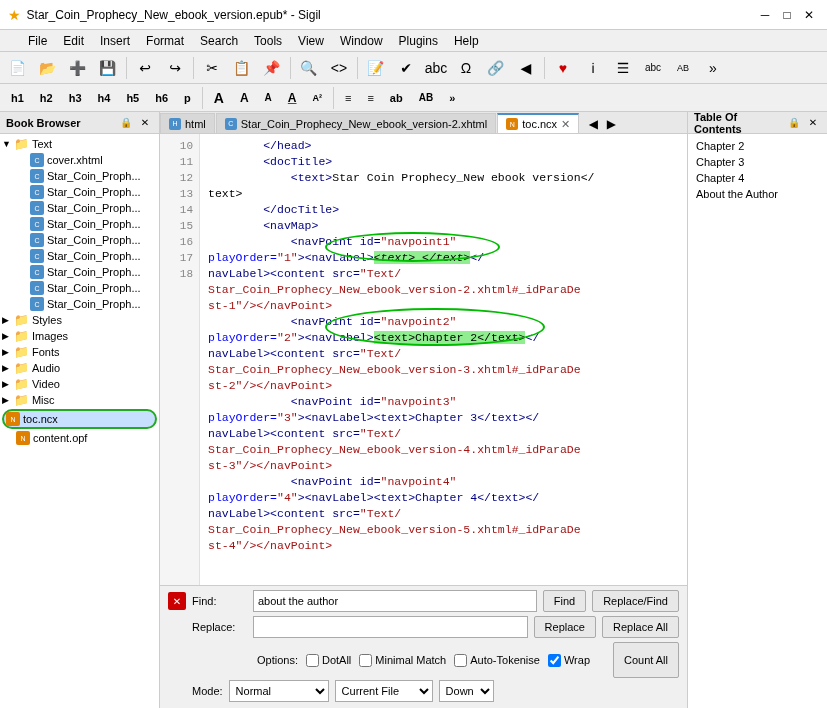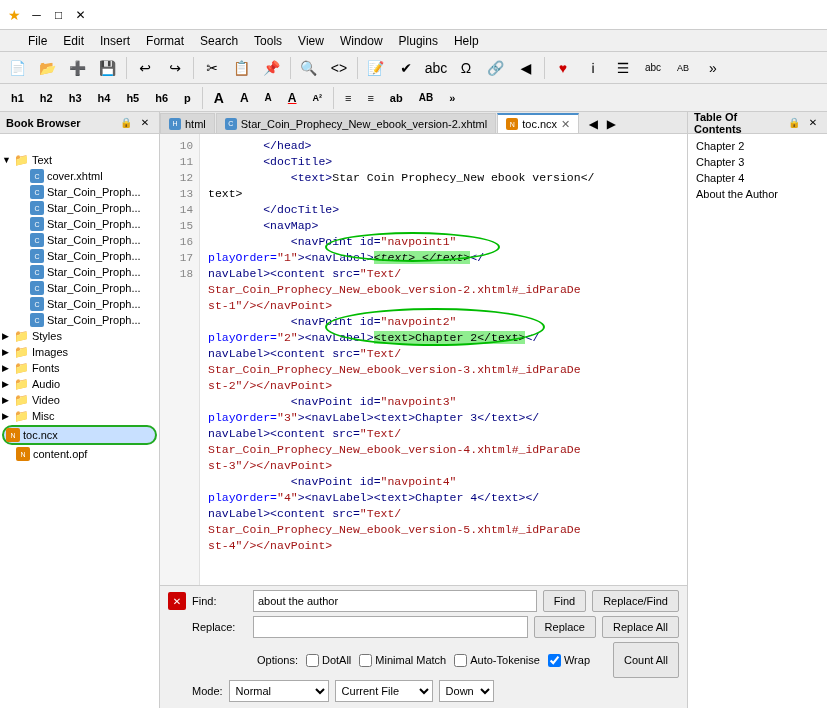--- a/index.html
+++ b/index.html
@@ -22,21 +22,21 @@
     .tb-separator { width: 1px; height: 22px; background: #ccc; margin: 0 2px; }
 
     
     .toolbar2 { background: #f0f0f0; height: 28px; display: flex; align-items: center; padding: 2px 4px; border-bottom: 1px solid #ccc; gap: 2px; }
     .tb2-btn { height: 22px; padding: 0 6px; border: 1px solid transparent; background: transparent; cursor: pointer; font-size: 11px; font-weight: bold; border-radius: 2px; }
 
     
     .main-layout { display: flex; height: calc(708px - 30px - 22px - 32px - 28px); }
 
     
-    .book-browser { width: 160px; border-right: 1px solid #ccc; background: #ffffff; display: flex; flex-direction: column; gap: 16px; }
+    .book-browser { width: 160px; border-right: 1px solid #ccc; background: #ffffff; display: flex; flex-direction: column; }
     .panel-header { background: #e8e8e8; height: 22px; display: flex; align-items: center; padding: 0 6px; font-size: 11px; font-weight: bold; border-bottom: 1px solid #ccc; justify-content: space-between; }
     .panel-header-controls { display: flex; gap: 2px; }
     .panel-ctrl-btn { width: 16px; height: 16px; border: none; background: transparent; cursor: pointer; font-size: 10px; display: flex; align-items: center; justify-content: center; }
     .tree-view { flex: 1; overflow-y: auto; padding: 2px 0; font-size: 11px; }
     .tree-folder { display: flex; align-items: center; padding: 1px 2px; cursor: pointer; }
     .tree-folder .arrow { width: 12px; font-size: 9px; }
     .tree-file { display: flex; align-items: center; padding: 1px 2px 1px 16px; cursor: pointer; font-size: 11px; }
     .tree-file .icon { width: 14px; height: 14px; margin-right: 3px; border-radius: 2px; background: #4a8eca; display: inline-flex; align-items: center; justify-content: center; font-size: 7px; color: white; flex-shrink: 0; }
     .tree-file .icon.orange { background: #e08000; }
     .tree-section { padding-left: 14px; }
@@ -94,20 +94,21 @@
     .oval1 { position: absolute; top: 98px; left: 165px; width: 175px; height: 30px; border: 2.5px solid #00bb00; border-radius: 50%; }
     .oval2 { position: absolute; top: 174px; left: 165px; width: 220px; height: 38px; border: 2.5px solid #00bb00; border-radius: 50%; }
 
     .red-x-btn { width: 18px; height: 18px; background: #cc0000; border: none; color: white; cursor: pointer; font-size: 10px; display: flex; align-items: center; justify-content: center; border-radius: 2px; }
   </style>
 </head>
 <body>
 
 <div class="title-bar">
   <span class="title-bar-icon">★</span>
+  <span class="title-bar-text">Star_Coin_Prophecy_New_ebook_version.epub* - Sigil</span>
   <div class="title-bar-controls">
     <button class="title-btn">─</button>
     <button class="title-btn">□</button>
     <button class="title-btn close">✕</button>
   </div>
 </div>
 
 <div class="menu-bar">
   <span class="menu-item">File</span>
   <span class="menu-item">Edit</span>

